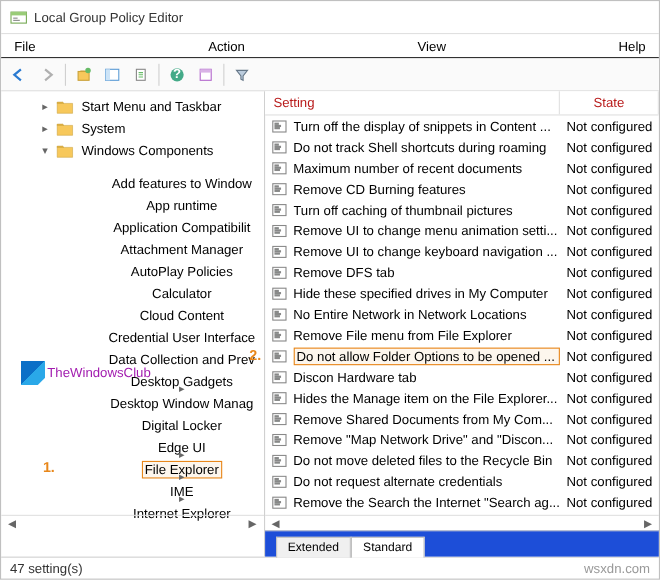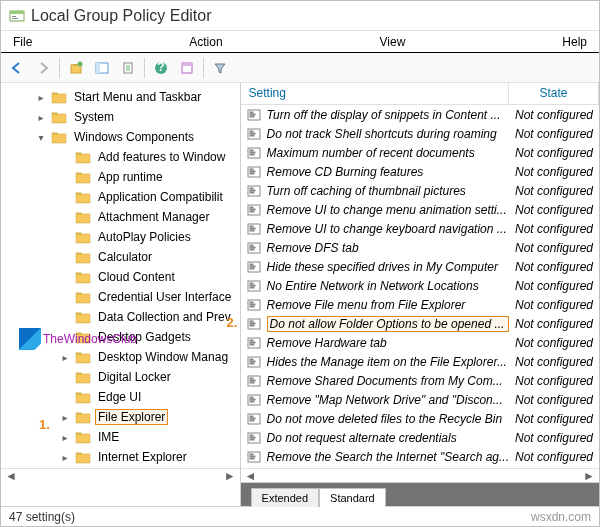--- a/index.html
+++ b/index.html
@@ -1,54 +1,54 @@
 <!DOCTYPE html>
 <html><head>
 <meta charset="utf-8">
 <style>
 * { box-sizing: border-box; margin: 0; padding: 0; font-family: 'Segoe UI', Tahoma, sans-serif; font-size: 12px; }
 body { width: 600px; height: 527px; overflow: hidden; background: #fff; border: 1px solid #c0c0c0; }
 
 .titlebar { height: 30px; display: flex; align-items: center; padding: 0 8px; border-bottom: 1px solid #e0e0e0; }
 .titlebar .icon { width: 16px; height: 16px; margin-right: 6px; }
-.titlebar .title { font-size: 16px; color: #333; }
+.titlebar .title { font-size: 12px; color: #333; }
 
 .menubar { height: 22px; display: flex; align-items: center; padding: 0 4px; border-bottom: 1px solid #000000; justify-content: space-between; }
 .menubar .menu { padding: 2px 8px; cursor: default; }
 
 .toolbar { height: 30px; display: flex; align-items: center; padding: 0 4px; gap: 2px; border-bottom: 1px solid #e0e0e0; background: #fafafa; }
 .tbtn { width: 24px; height: 24px; display: flex; align-items: center; justify-content: center; border: 1px solid transparent; cursor: pointer; }
 .tsep { width: 1px; height: 20px; background: #d0d0d0; margin: 0 2px; }
 
 .content { display: flex; height: 423px; }
 .tree { width: 243px; border-right: 1px solid #d0d0d0; overflow: hidden; position: relative; }
 .tree-inner { padding: 4px 0; }
 .node { display: flex; align-items: center; height: 20px; padding-left: 22px; white-space: nowrap; cursor: default; }
 .node.d1 { padding-left: 34px; }
-.node.d2 { padding-left: 58px; }
+.node.d2 { padding-left: 90px; flex-direction: column; }
 .node .caret { width: 12px; color: #666; font-size: 10px; text-align: center; }
 .node .caret.none { visibility: hidden; }
 .node .ficon { width: 16px; height: 14px; margin: 0 4px; }
 .node .label { padding: 1px 3px; }
 .node.selected .label { border: 1px solid #e8871a; background: rgba(232,135,26,.08); padding: 0 2px; }
 .annot { position: absolute; color: #e8871a; font-weight: 600; font-size: 13px; }
 
 .listpane { flex: 1; display: flex; flex-direction: column; position: relative; }
 .colheader { display: flex; height: 22px; border-bottom: 1px solid #e0e0e0; background: #fff; }
-.colheader .col { border-right: 1px solid #e0e0e0; padding: 3px 8px; color: #0369a1; }
+.colheader .col { border-right: 1px solid #e0e0e0; padding: 3px 8px; color: #b91c1c; }
 .col.c1 { flex: 1; }
 .col.c2 { width: 90px; text-align: center; }
 .rows { flex: 1; overflow: hidden; }
-.row { display: flex; align-items: center; height: 19px; padding-left: 6px; cursor: default; font-style: italic; }
+.row { display: flex; align-items: center; height: 19px; padding-left: 6px; cursor: default; }
 .row .ricon { width: 14px; height: 12px; margin-right: 6px; flex: none; }
 .row .rlabel { flex: 1; white-space: nowrap; overflow: hidden; text-overflow: ellipsis; }
 .row .rstate { width: 90px; padding-left: 6px; white-space: nowrap; overflow: hidden; }
 .row.highlight .rlabel { border: 1px solid #e8871a; background: rgba(232,135,26,.08); padding: 0 2px; }
 
-.tabs { height: 24px; display: flex; align-items: flex-end; border-top: 1px solid #d0d0d0; padding-left: 10px; gap: 0; background:#737373; }
+.tabs { height: 24px; display: flex; align-items: flex-end; border-top: 1px solid #d0d0d0; padding-left: 10px; gap: 0; background:#1d4ed8; }
 .tab { padding: 3px 10px; border: 1px solid #c0c0c0; border-bottom: none; background: #f0f0f0; font-size: 11px; cursor: pointer; position: relative; top:1px; }
 .tab.active { background: #fff; }
 
 .statusbar { height: 22px; border-top: 1px solid #d0d0d0; padding: 3px 8px; font-size: 12px; color: #333; }
 .scroll-arrow { position:absolute; bottom:24px; left:0; right:0; height:14px; border-top:1px solid #e0e0e0; display:flex; }
 .scroll-arrow .sb { flex:1; display:flex; align-items:center; justify-content:flex-start; padding-left:4px; color:#666; }
 .scroll-arrow .sb.r { justify-content:flex-end; padding-right:4px; }
 
 .watermark { position:absolute; left:18px; top:245px; font-size:18px; font-weight:300; color:#a21caf; pointer-events:none; display:flex; align-items:center; gap:2px; }
 .watermark .flag { width:22px; height:22px; background:linear-gradient(135deg,#0b6fc7 0 50%,#2aa8e8 50% 100%); clip-path: polygon(0 0,100% 0,100% 70%,70% 100%,0 100%); }
@@ -423,21 +423,21 @@
           <span class="rlabel">Do not allow Folder Options to be opened ...</span>
           <span class="rstate">Not configured</span>
         </div>
         <div class="row">
           <svg class="ricon policy" viewBox="0 0 14 12">
             <rect x="1" y="1" width="12" height="10"></rect>
             <rect class="bar" x="3" y="3" width="3" height="1"></rect>
             <rect class="bar" x="3" y="5" width="5" height="1"></rect>
             <rect class="bar" x="3" y="7" width="4" height="1"></rect>
           </svg>
-          <span class="rlabel">Remove Hardware tab</span>
+          <span class="rlabel">Discon Hardware tab</span>
           <span class="rstate">Not configured</span>
         </div>
         <div class="row">
           <svg class="ricon policy" viewBox="0 0 14 12">
             <rect x="1" y="1" width="12" height="10"></rect>
             <rect class="bar" x="3" y="3" width="3" height="1"></rect>
             <rect class="bar" x="3" y="5" width="5" height="1"></rect>
             <rect class="bar" x="3" y="7" width="4" height="1"></rect>
           </svg>
           <span class="rlabel">Hides the Manage item on the File Explorer...</span>

